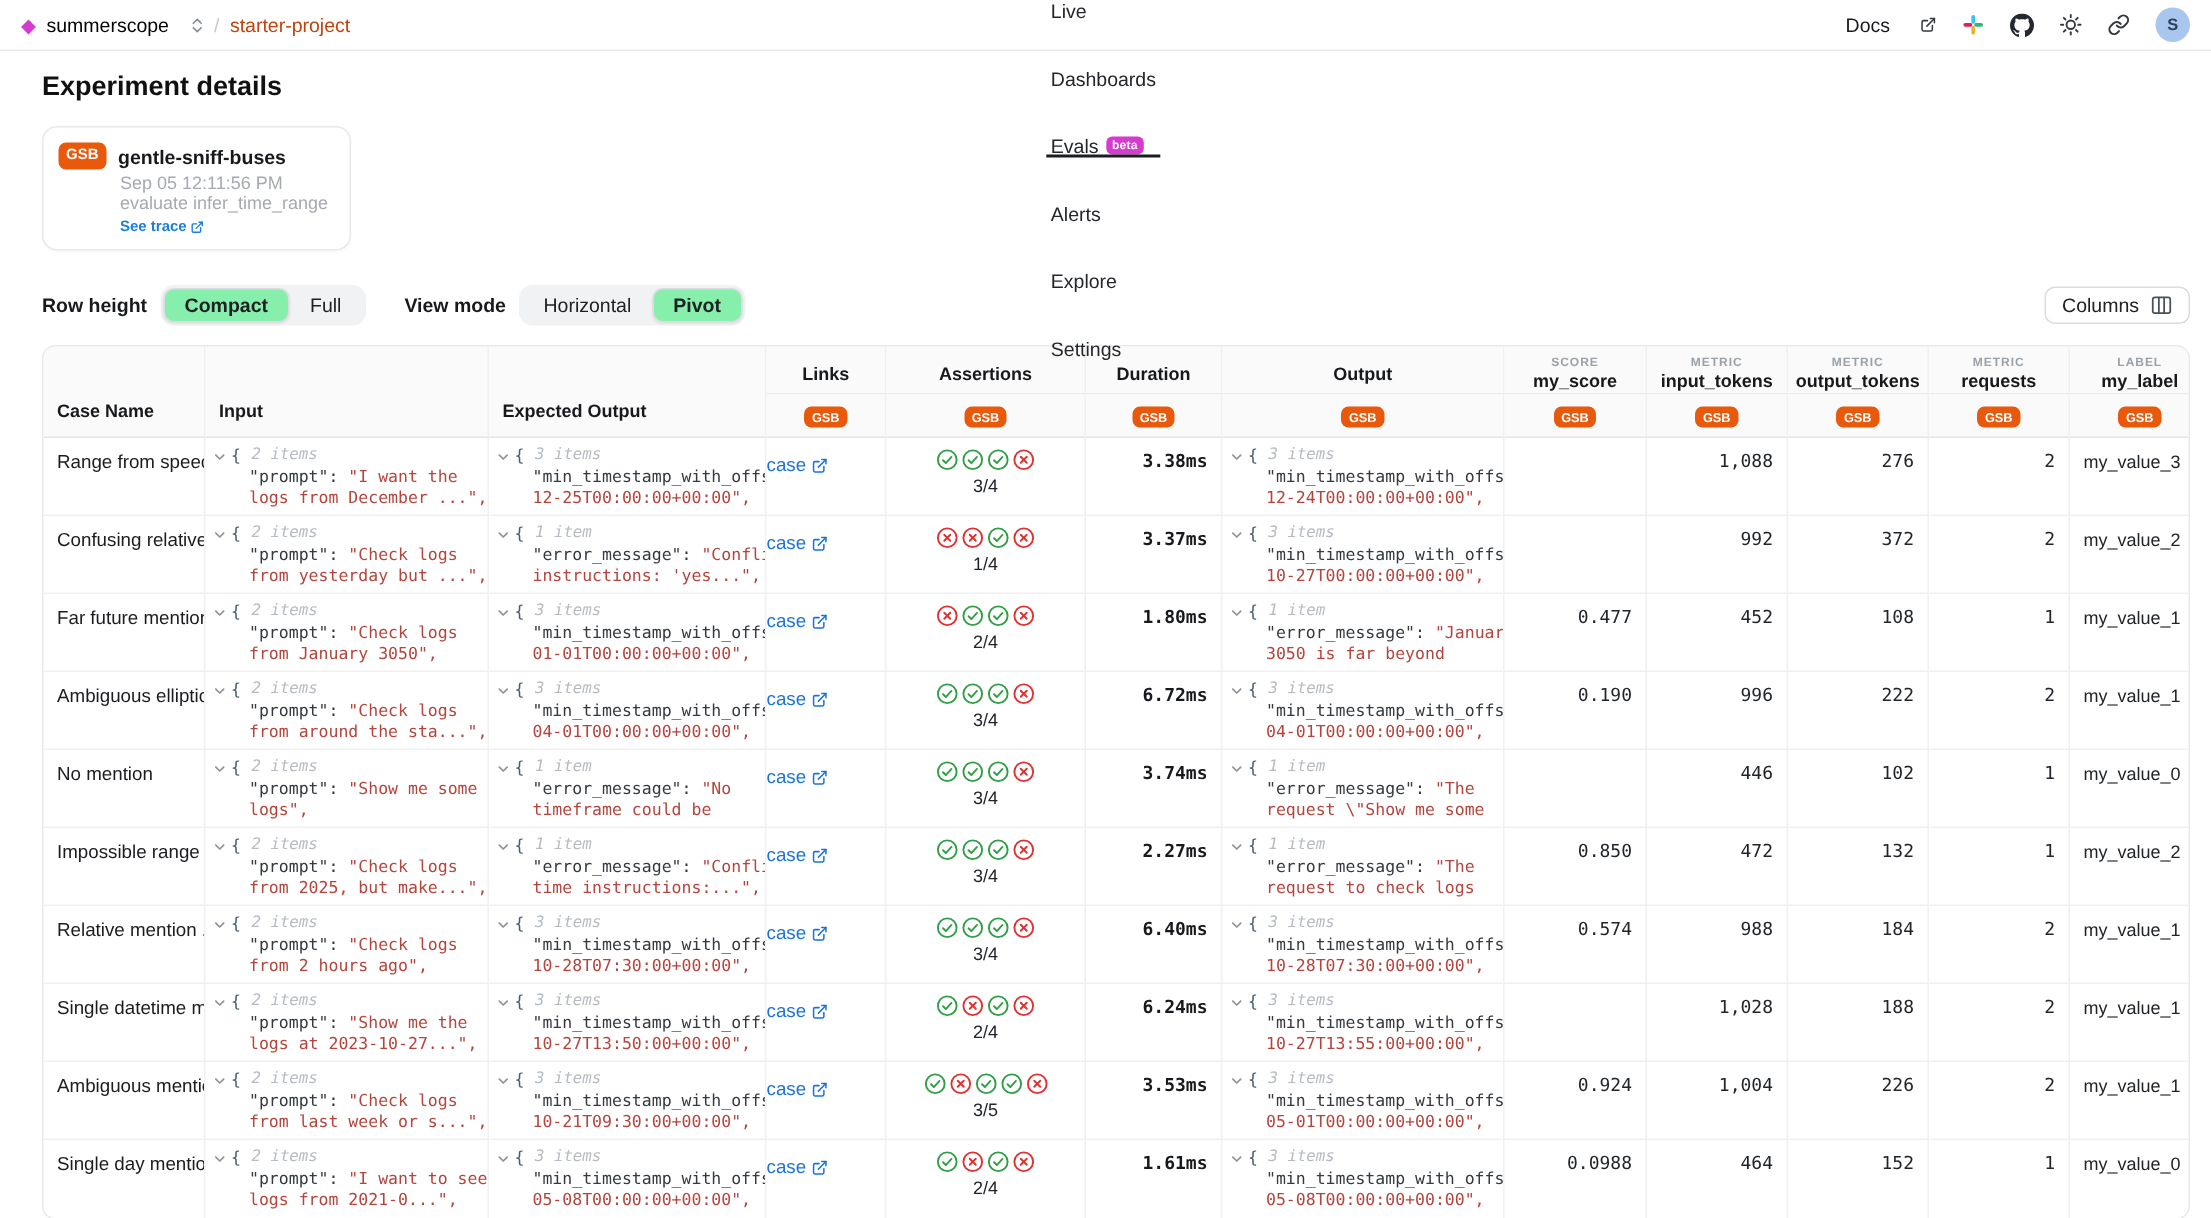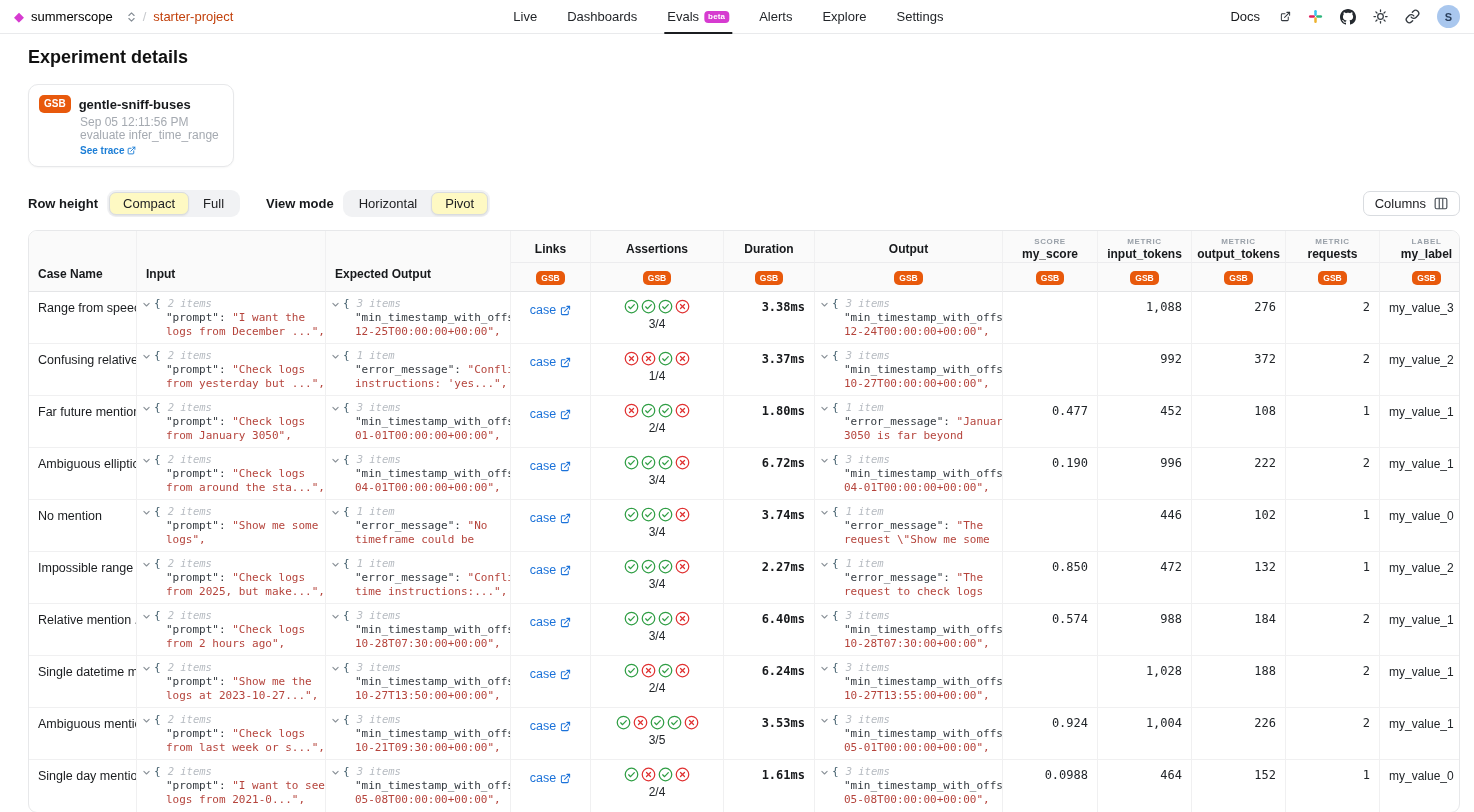--- a/index.html
+++ b/index.html
@@ -14,21 +14,21 @@
     height: 34px; display: flex; align-items: center;
     padding: 0 14px; border-bottom: 1px solid #e9eaec; position: relative; background:#fff;
   }
   .nav-left { display: flex; align-items: center; gap: 7px; }
   .logo-diamond { color: #d63bd0; font-size: 13px; line-height: 1; }
   .org-name { font-size: 13px; color: #000000; display:flex; align-items:center; gap:14px;text-align:center; }
   .crumb-sep { color: #c6c9cd; font-size: 13px; }
   .project-name { font-size: 13px; color: #c2410c; }
   .nav-center {
     position: absolute; left: 50%; transform: translateX(-52%);
-    display: flex; align-items: stretch; gap: 30px; height: 34px;
+    display: flex; align-items: stretch; gap: 30px; height: 34px; flex-direction: column;
   }
   .nav-item { display: flex; align-items: center; font-size: 13px; color: #23262a; position: relative; cursor: pointer; }
   .nav-item.active::after { content:""; position:absolute; left:-3px; right:-3px; bottom:0; height:2px; background:#1b1d20; }
   .beta-badge {
     background:#d63bd0; color:#fff; font-size:8px; font-weight:700;
     padding:2px 4px; border-radius:4px; margin-left:5px; line-height:1; letter-spacing:.02em;
   }
   .nav-right { margin-left: auto; display: flex; align-items: center; gap: 17px; }
   .docs-link { display:flex; align-items:center; gap:20px; font-size:13px; color:#17191c; cursor:pointer; }
   .icon-btn { display:flex; align-items:center; cursor:pointer; }
@@ -58,21 +58,21 @@
   
   .toolbar { display:flex; align-items:center; margin-bottom: 13px; justify-content: space-between; }
   .tb-label { font-size: 13px; font-weight: 600; color:#17191c; margin-right: 9px; }
   .tb-gap { width: 26px; }
   .seg { display:inline-flex; background:#f1f2f4; border-radius:9px; padding:2px; }
   .seg-btn {
     font-size:13px; color:#202124; padding:3px 13px; border-radius:7px;
     border:1px solid transparent; background:transparent; cursor:pointer;
     font-family:"Liberation Sans",sans-serif;
   }
-  .seg-btn.selected { background:#fef9c3; border-color:#d9dce0; box-shadow:0 1px 2px rgba(0,0,0,.07); font-weight:400; }
+  .seg-btn.selected { background:#86efac; border-color:#d9dce0; box-shadow:0 1px 2px rgba(0,0,0,.07); font-weight:700; }
   .columns-btn {
     margin-left:auto; display:flex; align-items:center; gap:8px;
     border:1px solid #d9dce0; background:#fff; border-radius:7px;
     padding:4px 11px; font-size:13px; color:#202124; cursor:pointer;
     font-family:"Liberation Sans",sans-serif;
   }
 
   
   .table-wrap { border:1px solid #e7e8ea; border-radius:9px; overflow:hidden; background:#fff; }
   table { border-collapse: separate; border-spacing:0; width:100%; table-layout: fixed; }
@@ -94,21 +94,21 @@
   .jcell { padding:5px 0 0 5px; font-family:"DejaVu Sans Mono",monospace; font-size:11px; line-height:13.5px; white-space:nowrap; }
   .jl0 { display:flex; align-items:center; gap:2px; height:14px; }
   .jtog { display:flex; align-items:center; cursor:pointer; }
   .jbrace { color:#44606e; font-size:11px; margin-left:1px; }
   .jcount { font-style:italic; color:#b6bbc1; font-size:10.5px; margin-left:5px; }
   .jl { margin-left:24px; overflow:hidden; }
   .jkey { color:#343a40; }
   .jcolon { color:#343a40; }
   .jval { color:#b5443c; }
 
-  .td-link { text-align:center; padding-top:10px; }
+  .td-link { padding-top:10px; }
   .case-link { display:inline-flex; align-items:center; gap:4px; color:#1b72d9; font-size:12.5px; cursor:pointer; text-decoration:none; }
   .td-assert { text-align:center; padding-top:7px; }
   .arow { display:flex; justify-content:center; gap:2px; }
   .aicon { display:flex; }
   .acount { font-size:12px; color:#212529; margin-top:3px; }
   .td-dur { font-family:"DejaVu Sans Mono",monospace; font-size:12px; font-weight:700; text-align:right; padding:8px 9px 0 0; color:#17191c; }
   .td-num { font-family:"DejaVu Sans Mono",monospace; font-size:12px; text-align:right; padding:8px 9px 0 0; color:#212529; }
   .td-label { font-size:12px; padding:9px 0 0 9px; color:#212529; white-space:nowrap; }
 </style>
 </head>

